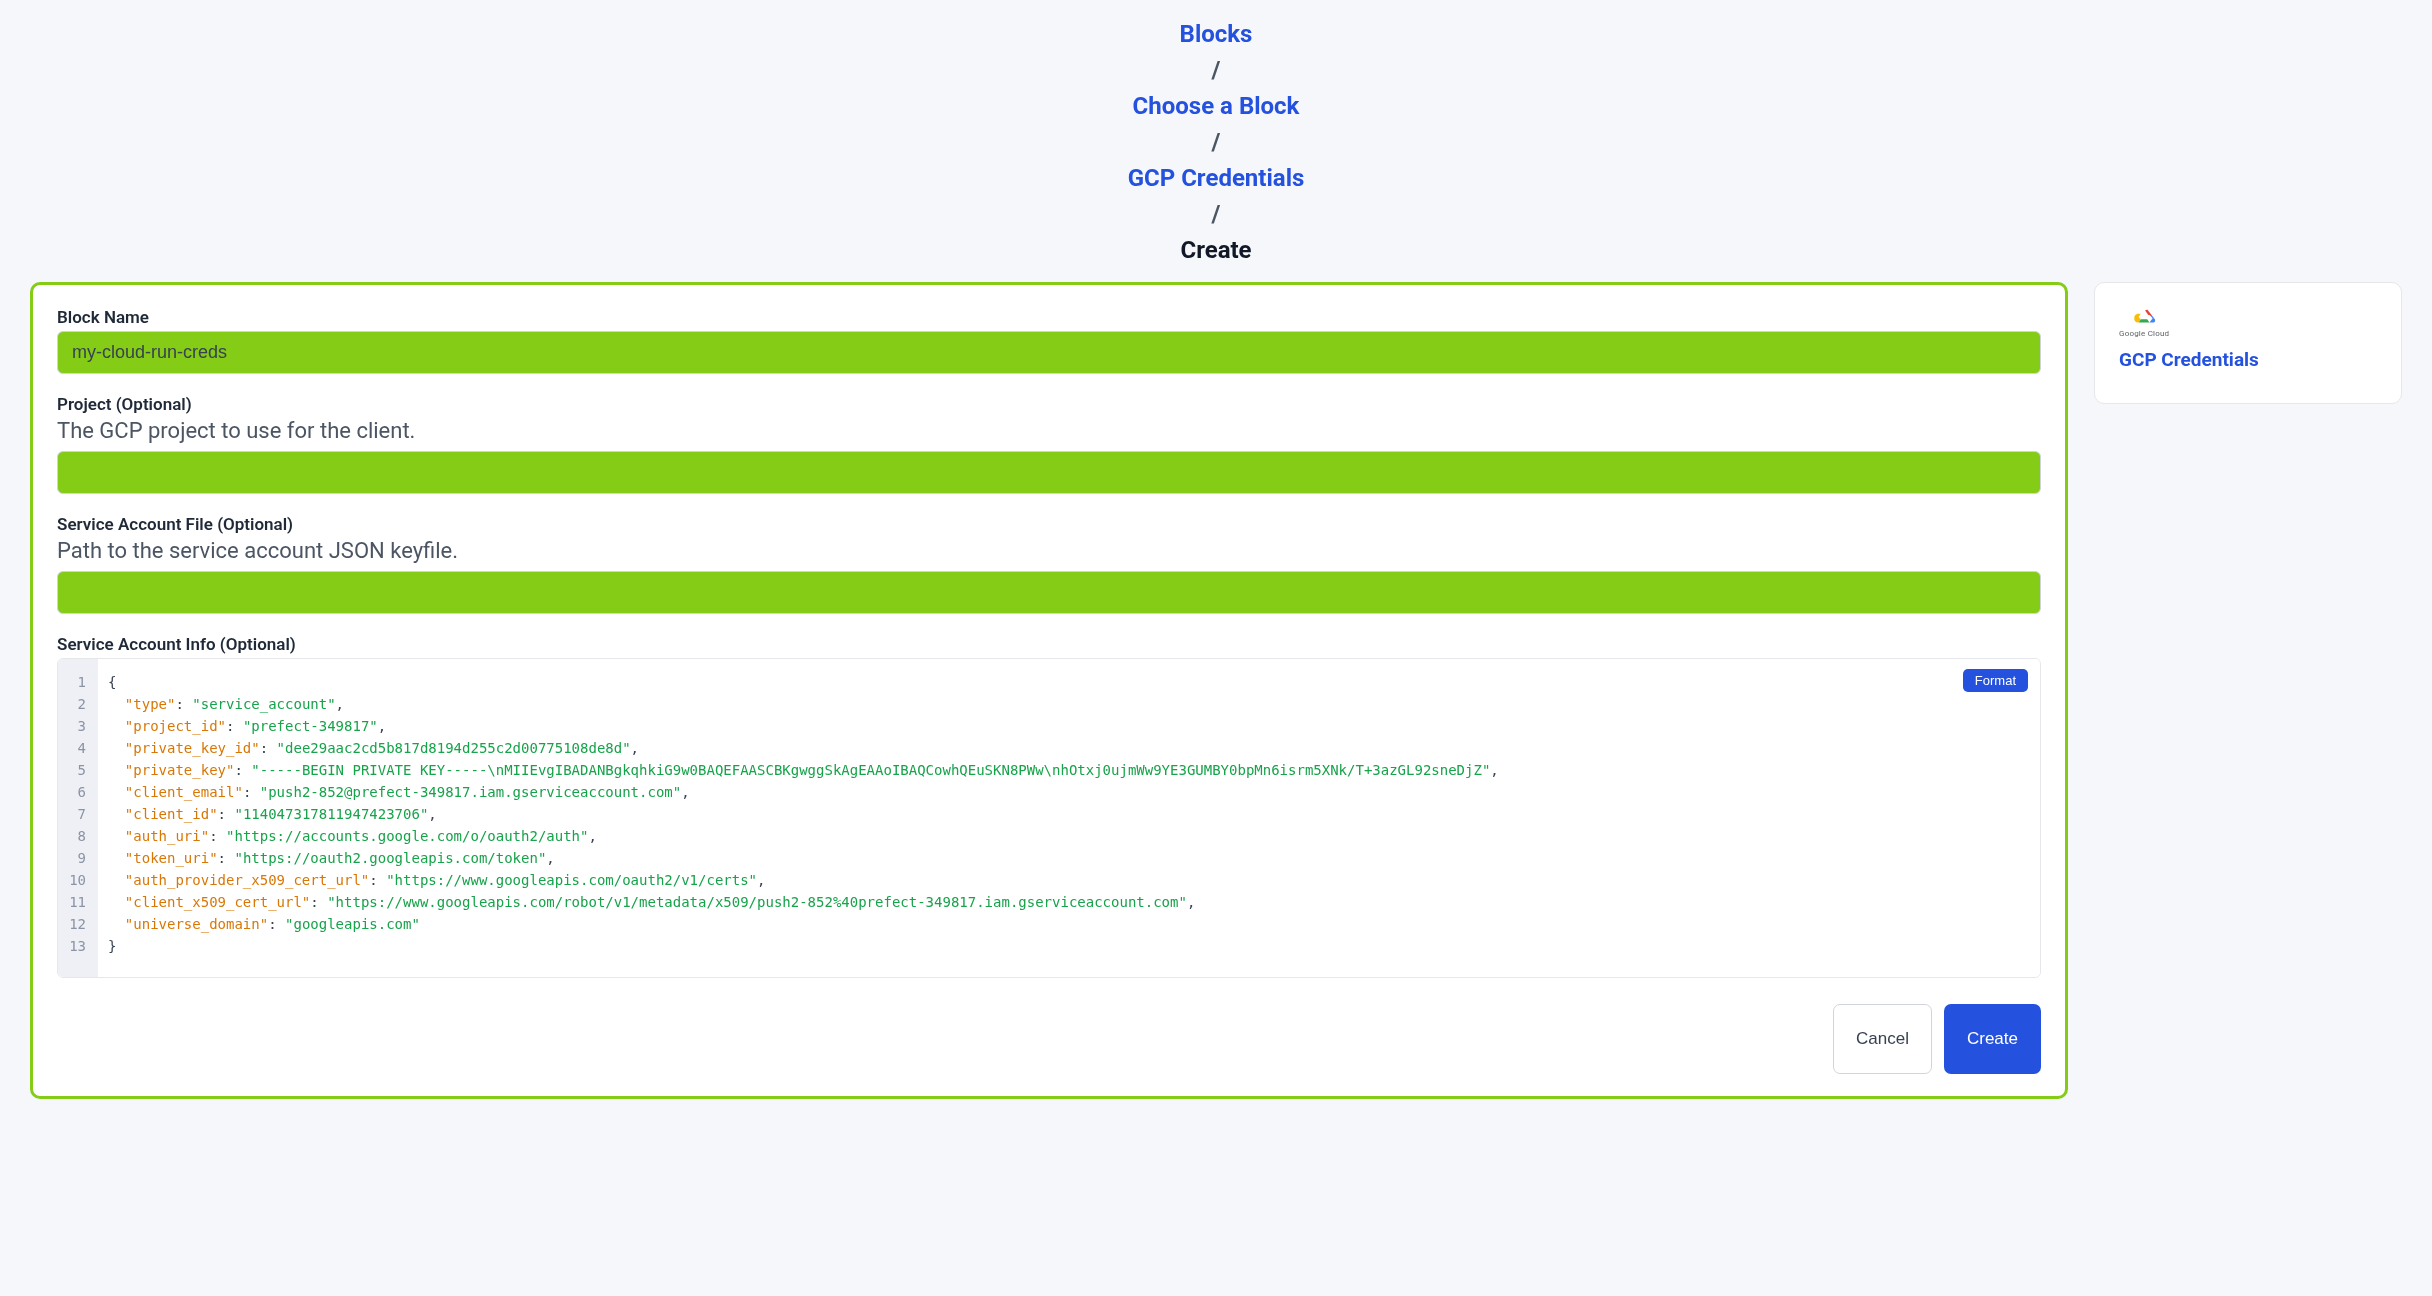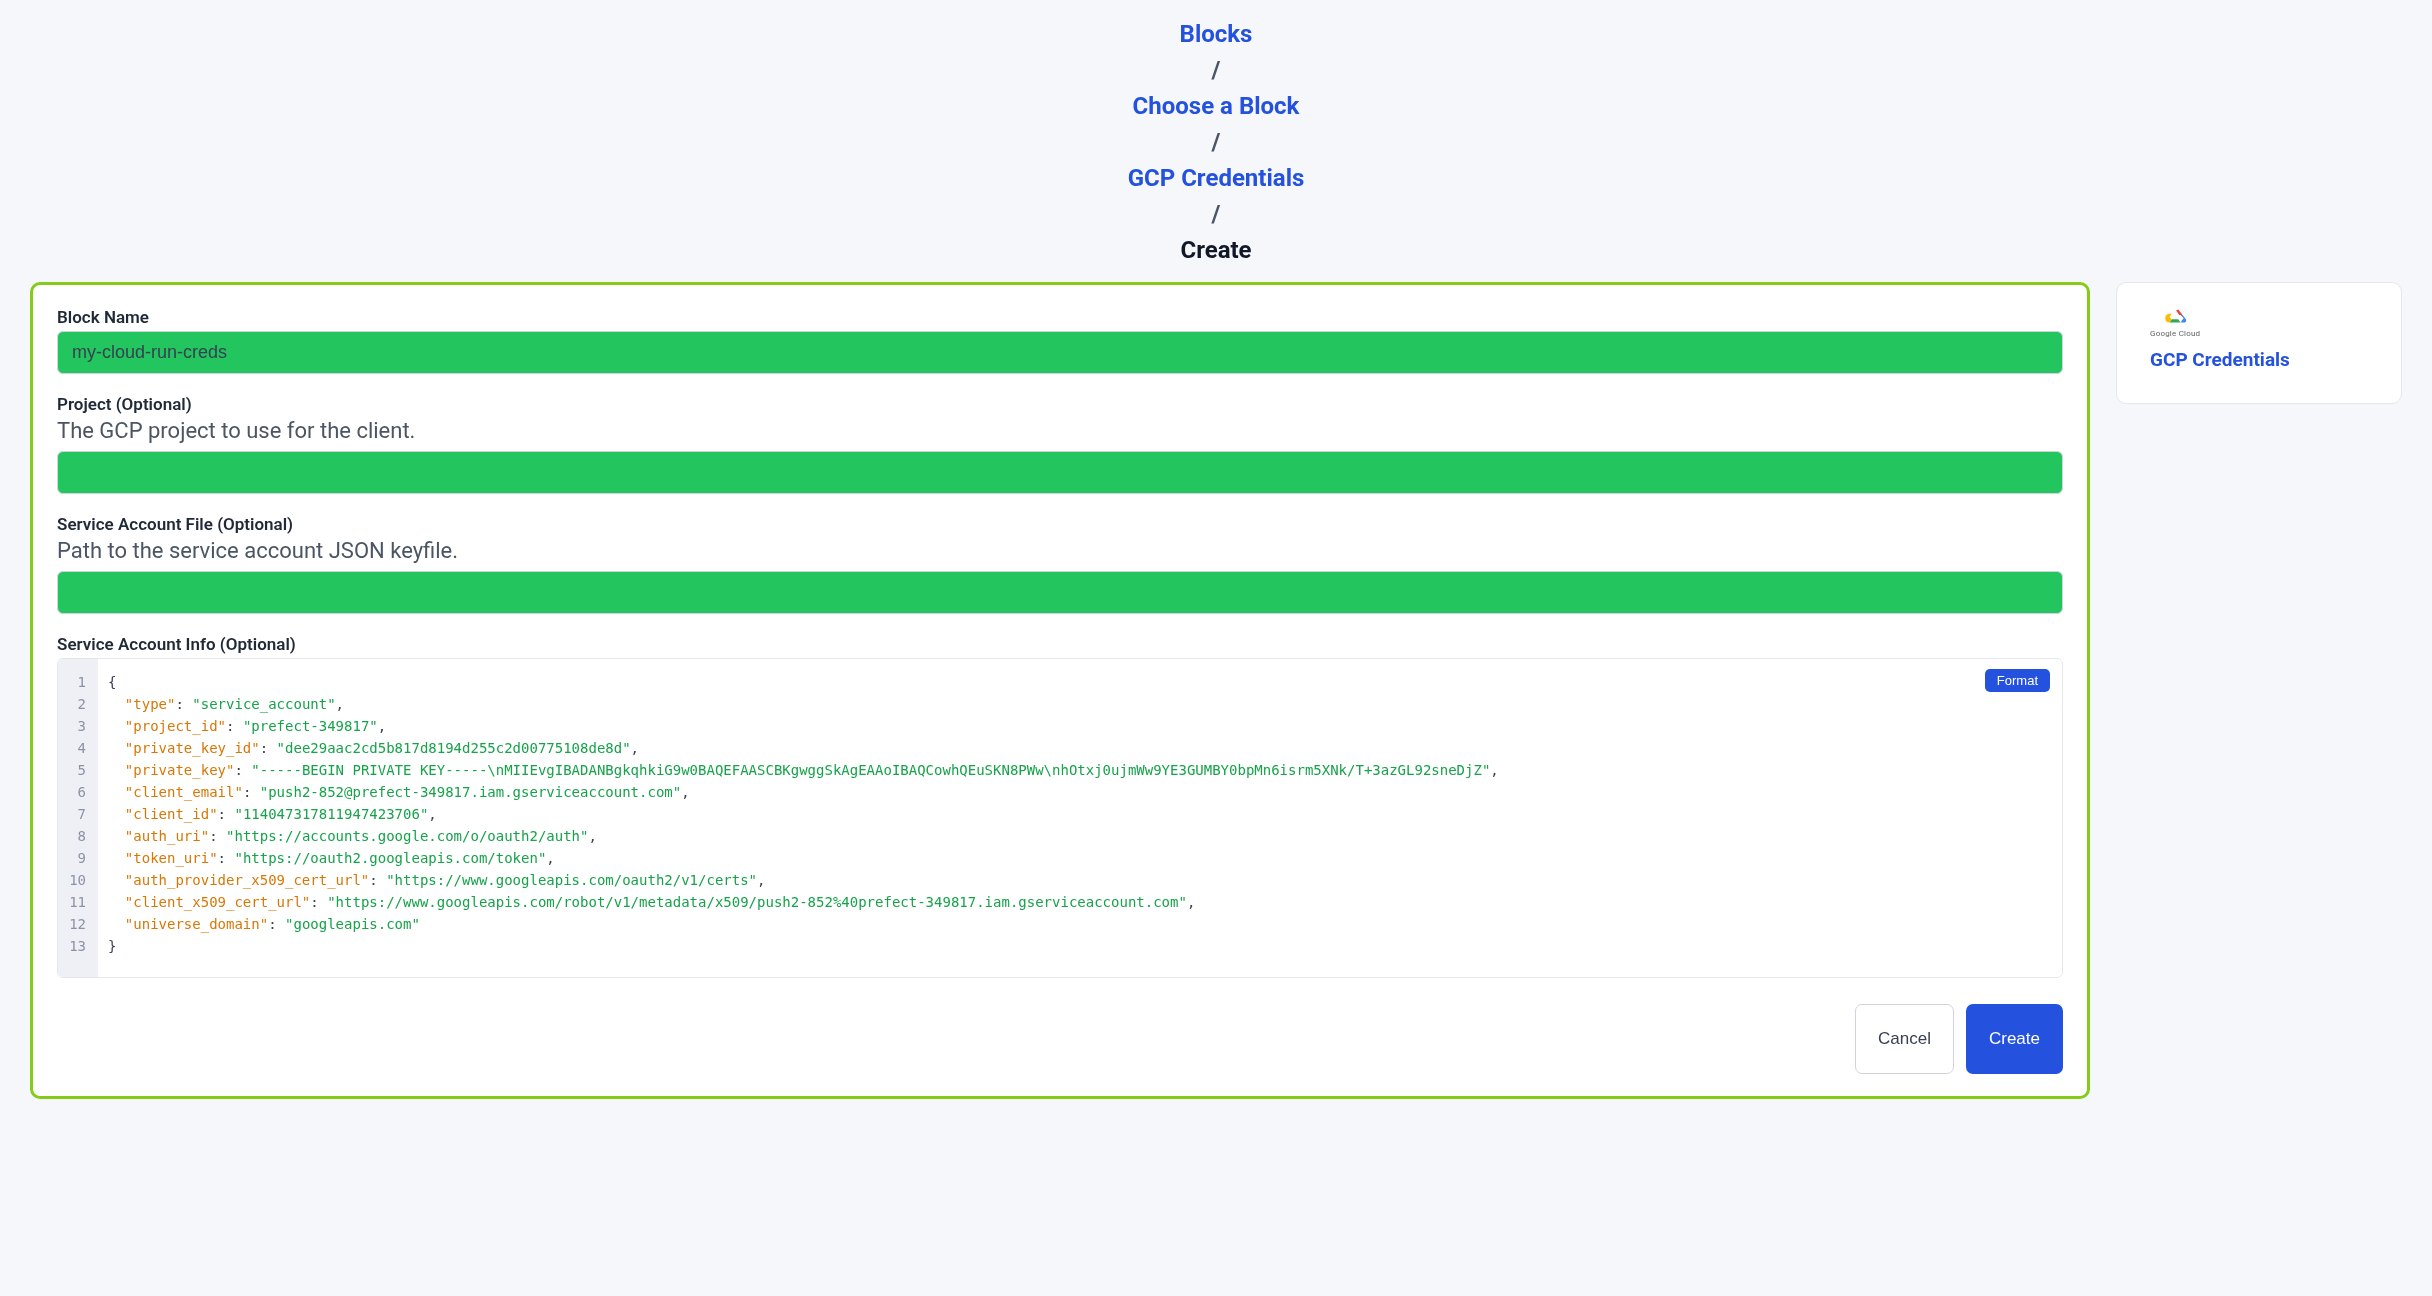--- a/index.html
+++ b/index.html
@@ -42,22 +42,22 @@
     background: #fff;
     border: 3px solid #84cc16;
     border-radius: 10px;
     padding: 22px 24px 22px 24px;
     flex: 1;
   }
   .side-card {
     background: #fff;
     border: 1px solid #e5e7eb;
     border-radius: 10px;
-    padding: 22px 33px;
-    width: 286px;
+    padding: 22px 24px;
+    width: 308px;
     flex-shrink: 0;
   }
   .field-group { margin-bottom: 20px; }
   .field-label {
     font-weight: 600;
     font-size: 17px;
     color: #1f2937;
     margin-bottom: 4px;
     display: block;
   }
@@ -66,21 +66,21 @@
     color: #4b5563;
     margin-bottom: 8px;
   }
   .text-input {
     width: 100%;
     padding: 10px 14px;
     font-size: 18px;
     border: 1px solid #d1d5db;
     border-radius: 6px;
     color: #374151;
-    background: #22c55e;
+    background: #84cc16;
   }
 
   .json-editor-wrap {
     border: 1px solid #e5e7eb;
     border-radius: 6px;
     position: relative;
     overflow: hidden;
   }
   .json-editor {
     display: flex;

